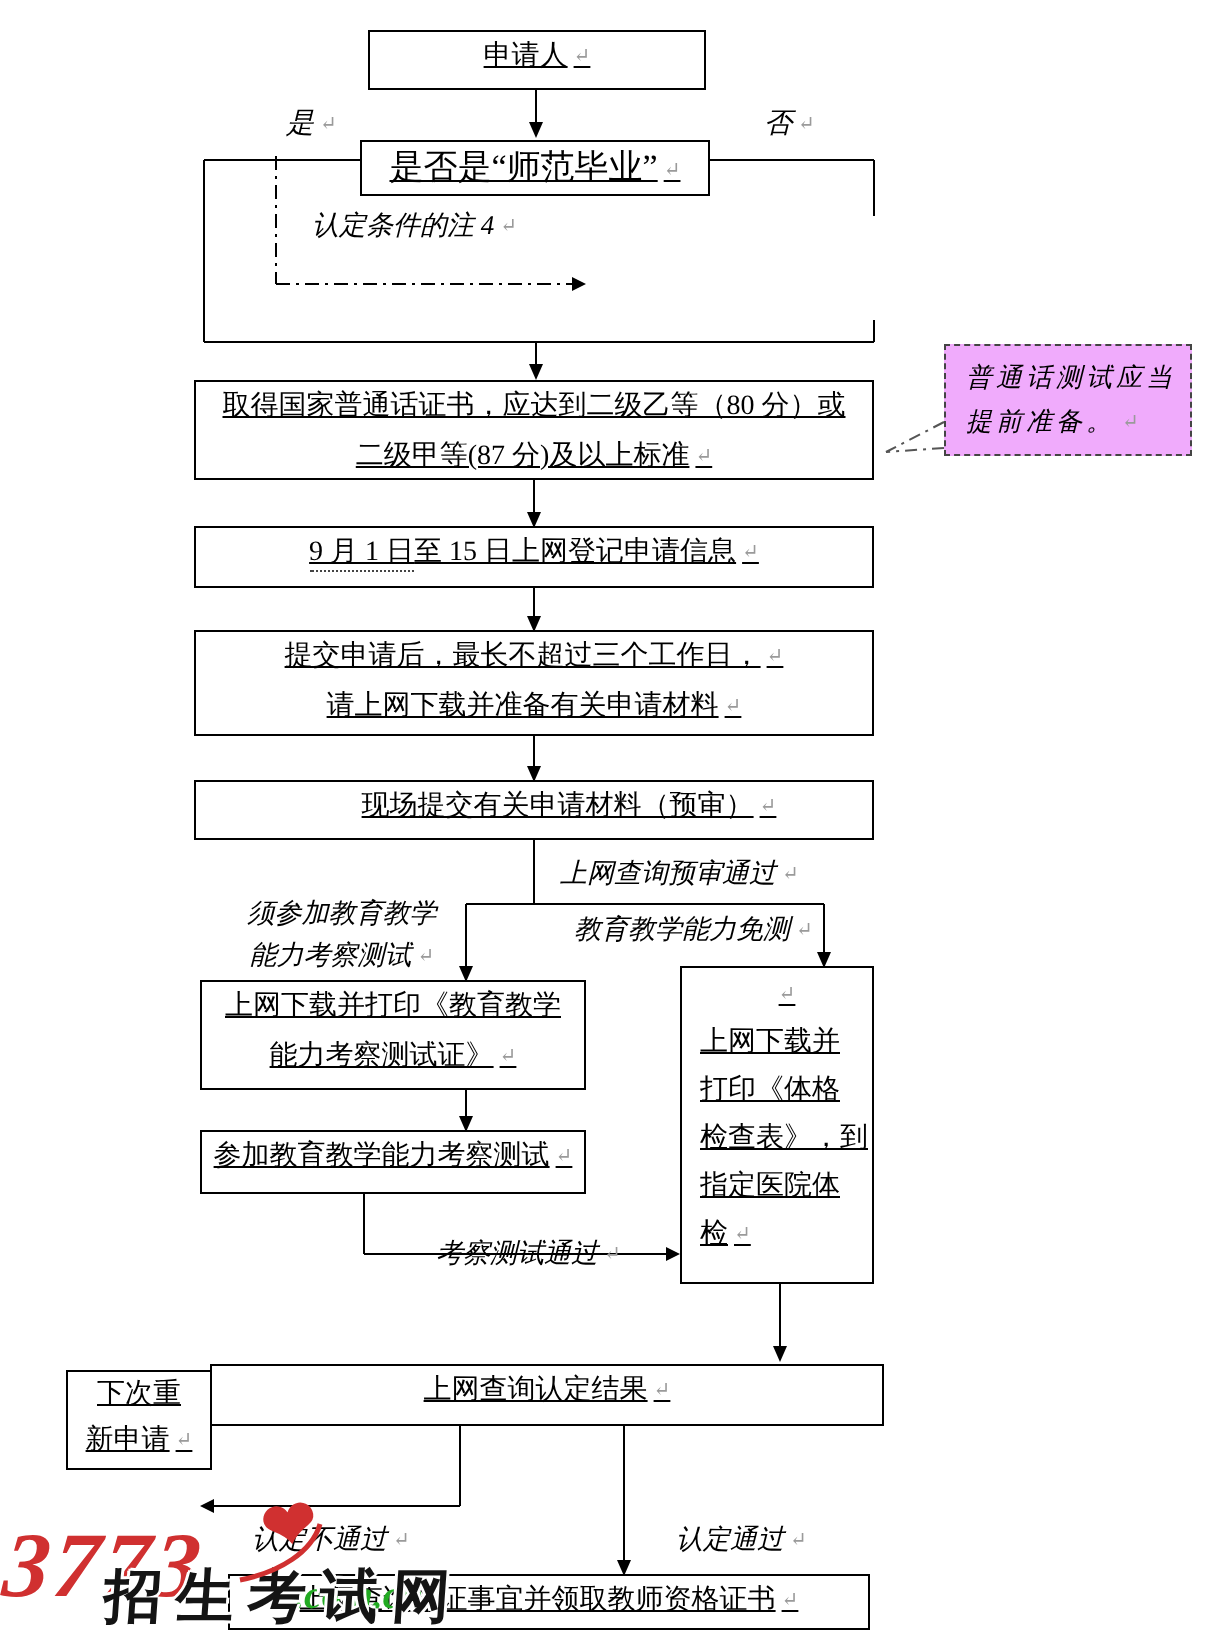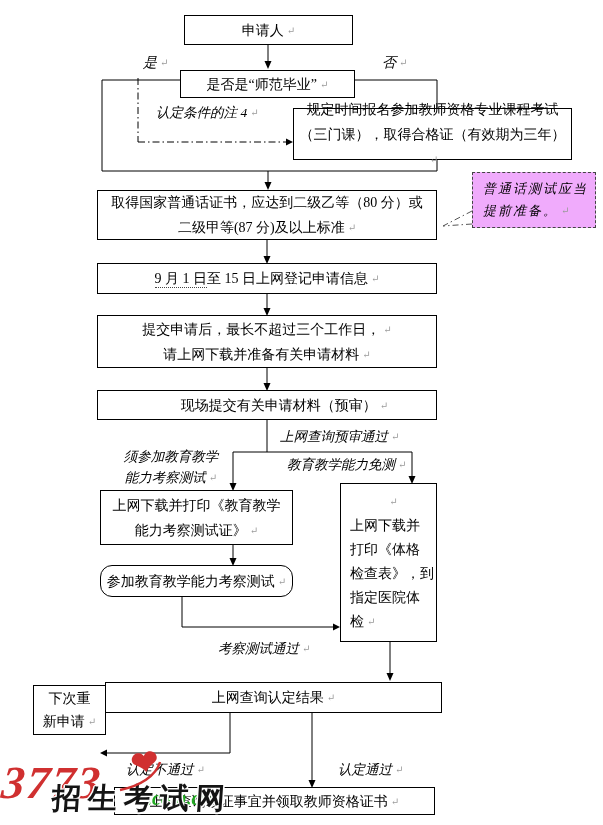--- a/index.html
+++ b/index.html
@@ -3,22 +3,22 @@
 <meta charset="utf-8">
 <style>
   html,body{margin:0;padding:0;background:#fff;}
   .stage{
     position:relative;width:603px;height:825px;background:#fff;overflow:hidden;
     font-family:"Liberation Serif","DejaVu Serif",serif;color:#000;
   }
   .lines-svg{position:absolute;left:0;top:0;z-index:0;}
   .box{
     position:absolute;box-sizing:border-box;border:1px solid #000;background:#fff;
-    display:flex;flex-direction:column;align-items:center;justify-content:center;
-    font-size:14px;line-height:25px;text-align:center;z-index:1;
+    display:flex;flex-direction:column;align-items:center;
+    font-size:14px;line-height:25px;text-align:center;z-index:1;text-decoration:underline;
   }
   .lbl{
     position:absolute;z-index:1;font-style:italic;font-size:13.5px;line-height:21px;
     white-space:nowrap;
   }
   .pm::after{content:"\21B5";color:#9a9a9a;font-size:10px;margin-left:3px;
     font-style:normal;vertical-align:1px;}
   .dotted{border-bottom:1px dotted #444;padding-bottom:1px;}
   .callout{
     position:absolute;box-sizing:border-box;border:1px dashed #444;background:#f0abfc;
@@ -95,28 +95,24 @@
       <polygon points="386.5,673 393.5,673 390,681"></polygon>
       <polygon points="107,749.5 107,756.5 100,753"></polygon>
       <polygon points="308.5,780 315.5,780 312,788"></polygon>
     </g>
   </svg>
 
   <div class="box" style="left:184px;top:15px;width:169px;height:30px;">
     <span class="pm">申请人</span>
   </div>
 
-  <div class="box" style="left:180px;top:70px;width:175px;height:28px;font-size:14px;">
+  <div class="box" style="left:180px;top:70px;width:175px;height:28px;font-size:17px;">
     <span class="pm">是否是“师范毕业”</span>
   </div>
 
-  <div class="box" style="left:293px;top:108px;width:279px;height:52px;">
-    <div>规定时间报名参加教师资格专业课程考试</div>
-    <div class="pm">（三门课），取得合格证（有效期为三年）</div>
-  </div>
 
   <div class="callout" style="left:472px;top:172px;width:124px;height:56px;">
     <div>普通话测试应当</div>
     <div class="pm">提前准备。</div>
   </div>
 
   <div class="box" style="left:97px;top:190px;width:340px;height:50px;">
     <div>取得国家普通话证书，应达到二级乙等（80 分）或</div>
     <div class="pm">二级甲等(87 分)及以上标准</div>
   </div>
@@ -132,21 +128,21 @@
 
   <div class="box" style="left:97px;top:390px;width:340px;height:30px;padding-left:35px;">
     <span class="pm">现场提交有关申请材料（预审）</span>
   </div>
 
   <div class="box" style="left:100px;top:490px;width:193px;height:55px;">
     <div>上网下载并打印《教育教学</div>
     <div class="pm">能力考察测试证》</div>
   </div>
 
-  <div class="box" style="left:100px;top:565px;width:193px;height:32px;border-radius:12px;">
+  <div class="box" style="left:100px;top:565px;width:193px;height:32px;">
     <span class="pm">参加教育教学能力考察测试</span>
   </div>
 
   <div class="box physical-box" style="left:340px;top:483px;width:97px;height:159px;">
     <div class="pm" style="align-self:center;"></div>
     <div>上网下载并</div>
     <div>打印《体格</div>
     <div>检查表》，到</div>
     <div>指定医院体</div>
     <div class="pm">检</div>
@@ -167,21 +163,21 @@
 
   <span class="lbl pm" style="left:143px;top:52px;font-size:14px;">是</span>
   <span class="lbl pm" style="left:382px;top:52px;font-size:14px;">否</span>
   <span class="lbl pm" style="left:156px;top:102px;">认定条件的注 4</span>
   <span class="lbl pm" style="left:280px;top:426px;">上网查询预审通过</span>
   <div class="lbl" style="left:116px;top:446px;width:110px;text-align:center;">
     <div>须参加教育教学</div>
     <div class="pm">能力考察测试</div>
   </div>
   <span class="lbl pm" style="left:287px;top:454px;">教育教学能力免测</span>
-  <span class="lbl pm" style="left:218px;top:638px;text-align:right;">考察测试通过</span>
+  <span class="lbl pm" style="left:218px;top:616px;text-align:right;">考察测试通过</span>
   <span class="lbl pm" style="left:126px;top:759px;">认定不通过</span>
   <span class="lbl pm" style="left:338px;top:759px;">认定通过</span>
 
   <span class="wm wm-3773">3773</span>
   <span class="wm wm-domain">.com.cn</span>
   <span class="wm wm-site">招生考试网</span>
   <span class="wm-heart">❤</span>
   <svg class="wm-svg" width="603" height="825" viewBox="0 0 603 825">
     <path d="M160,762 C156,776 140,786 120,790" stroke="#d03030" stroke-width="2.5" fill="none"></path>
   </svg>

